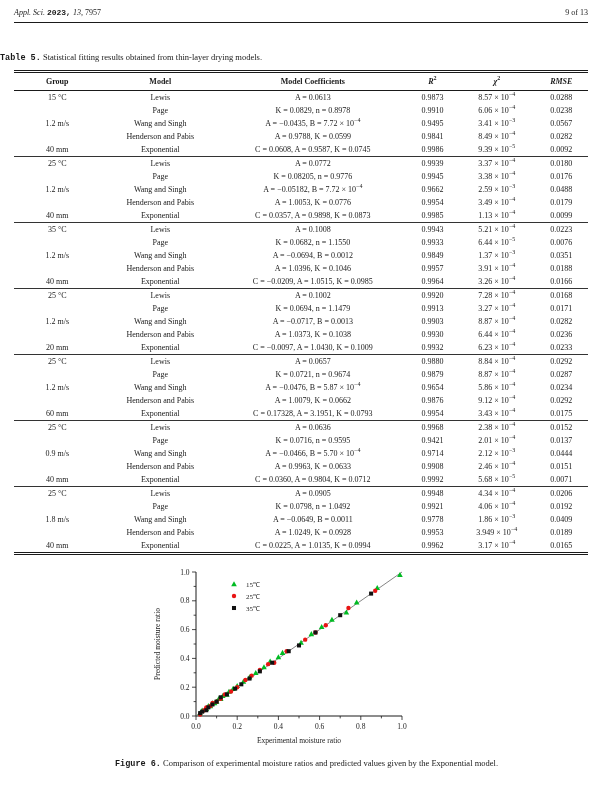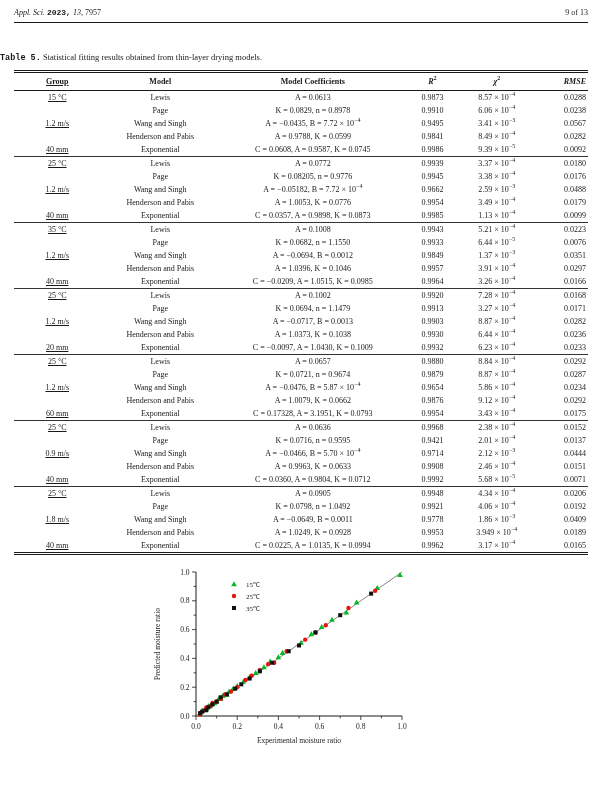--- a/index.html
+++ b/index.html
@@ -15,22 +15,22 @@
   .tbl-caption{position:absolute;top:52px;left:0;width:100%;font-size:8.5px;}
   
   table.stats{position:absolute;top:70px;left:14px;width:574px;border-collapse:collapse;
               border-top:3px double #1a1a1a;border-bottom:3px double #1a1a1a;
               font-size:8px;table-layout:fixed;}
   table.stats th{font-weight:bold;padding:3px 2px;text-align:center;line-height:11px;
                  border-bottom:1px solid #1a1a1a;}
   table.stats td{padding:0 2px;text-align:center;line-height:13px;white-space:nowrap;
                  overflow:hidden;}
   table.stats tr.grp-first td{border-top:1px solid #333;}
-  table.stats .c1{width:15%;text-decoration:underline;} table.stats .c2{width:21%;} table.stats .c3{width:33%;margin-top:37px;}
-  table.stats .c4{width:9%;}  table.stats .c5{width:13%;} table.stats .c6{width:9%;text-align:right;}
+  table.stats .c1{width:15%;} table.stats .c2{width:21%;} table.stats .c3{width:33%;margin-top:37px;}
+  table.stats .c4{width:9%;}  table.stats .c5{width:13%;} table.stats .c6{width:9%;}
   sup{font-size:6px;vertical-align:super;line-height:0;}
   
   .chart{position:absolute;left:150px;top:562px;width:290px;height:192px;}
   .fig-caption{position:absolute;left:115px;top:757px;width:398px;font-size:8.5px;
                line-height:12.5px;text-align:justify;}
   svg text{font-family:"Liberation Serif",serif;}
 </style>
 </head>
 <body>
 
@@ -167,21 +167,21 @@
           <td class="c4">0.9849</td>
           <td class="c5">1.37 × 10<sup>−3</sup></td>
           <td class="c6">0.0351</td>
         </tr>
         <tr>
           <td class="c1"></td>
           <td class="c2">Henderson and Pabis</td>
           <td class="c3">A = 1.0396, K = 0.1046</td>
           <td class="c4">0.9957</td>
           <td class="c5">3.91 × 10<sup>−4</sup></td>
-          <td class="c6">0.0297</td>
+          <td class="c6">0.0188</td>
         </tr>
         <tr>
           <td class="c1">40 mm</td>
           <td class="c2">Exponential</td>
           <td class="c3">C = −0.0209, A = 1.0515, K = 0.0985</td>
           <td class="c4">0.9964</td>
           <td class="c5">3.26 × 10<sup>−4</sup></td>
           <td class="c6">0.0166</td>
         </tr>
         <tr class="grp-first">
@@ -459,14 +459,18 @@
         <rect x="219.084" y="29.58400000000001" width="4.032" height="4.032" fill="#111111"></rect>
         <polygon points="84,19.2 81.2,24.24 86.8,24.24" fill="#00bb22"></polygon>
         <text x="96" y="24.6" font-size="7" fill="#1a1a1a">15℃</text>
         <circle cx="84" cy="34" r="2.1839999999999997" fill="#e81414"></circle>
         <text x="96" y="36.6" font-size="7" fill="#1a1a1a">25℃</text>
         <rect x="81.984" y="43.984" width="4.032" height="4.032" fill="#111111"></rect>
         <text x="96" y="48.6" font-size="7" fill="#1a1a1a">35℃</text>
       </svg>
   </div>
 
+  <div class="fig-caption">
+    <span class="b">Figure 6.</span>
+    <span>Comparison of experimental moisture ratios and predicted values given by the Exponential model.</span>
+  </div>
 
 </div>
 
 </body></html>

